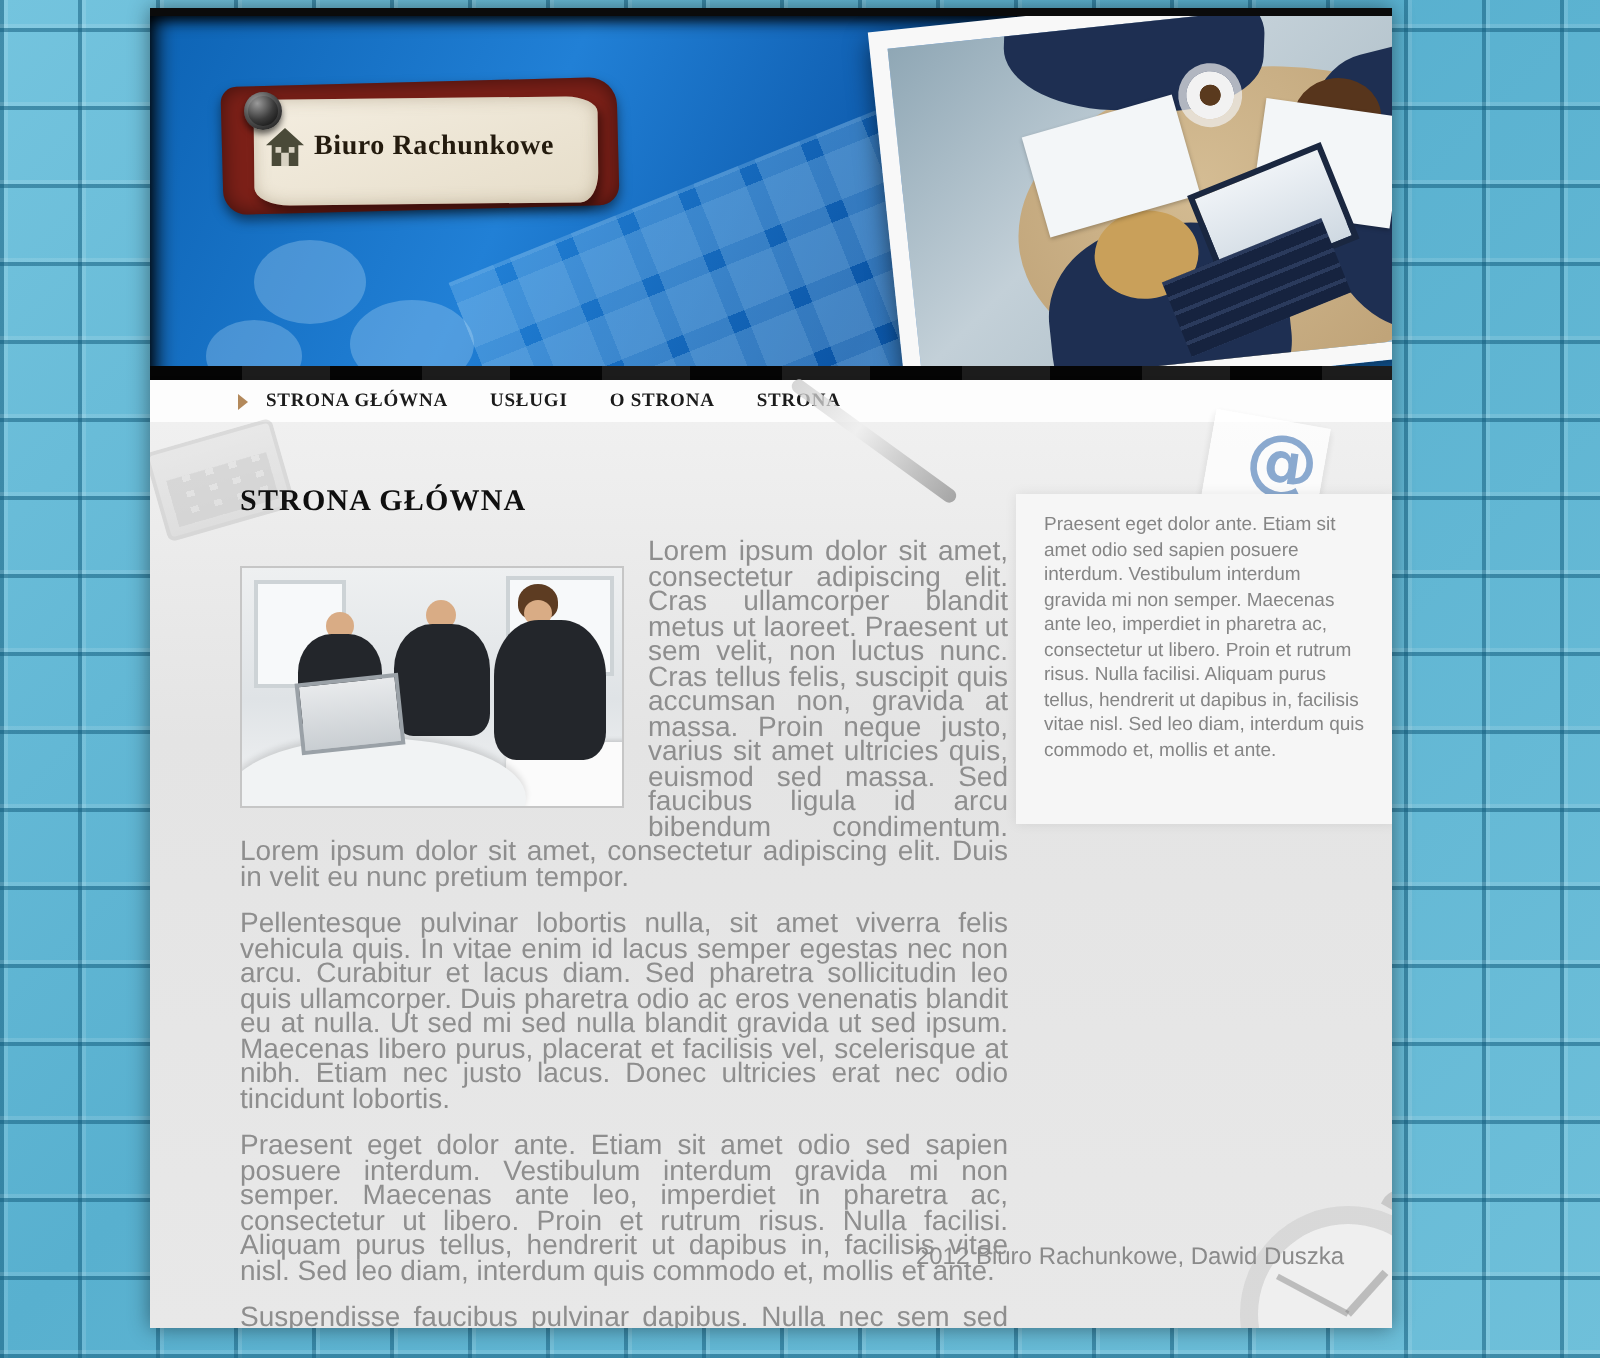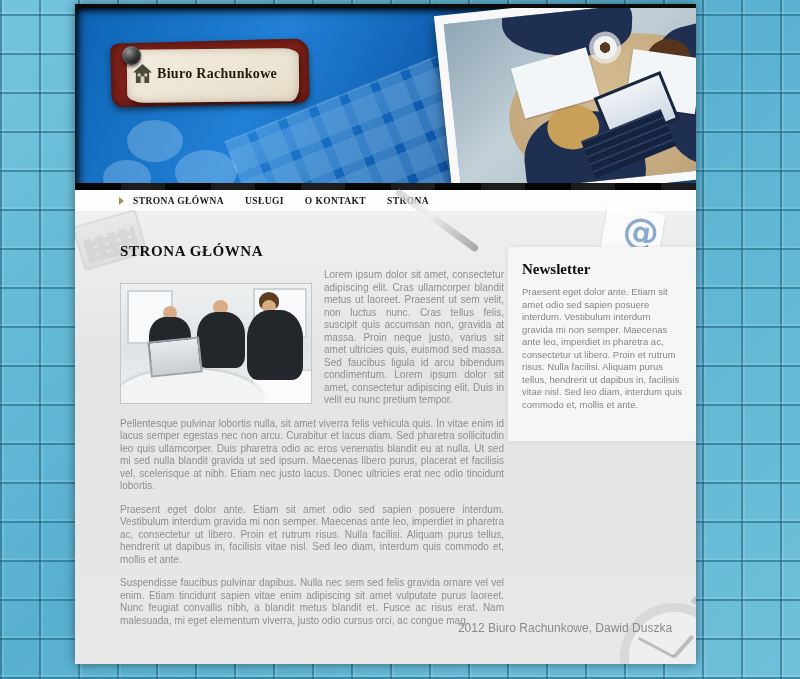--- a/index.html
+++ b/index.html
@@ -141,21 +141,21 @@
   .ai-window { position:absolute; background:#f7f9fa; border:2px solid #cdd3d6; }
   .ai-suit { position:absolute; background:#23262b; border-radius:40% 40% 20% 20%; }
   .ai-head { position:absolute; background:#d9ac85; border-radius:50%; }
   .ai-hair { position:absolute; background:#5d3c22; border-radius:50% 50% 40% 40%; }
   .ai-table { position:absolute; left:-8px; bottom:-26px; width:150px; height:60px; background:#f1f3f4;
     border-radius:50%; box-shadow:0 -2px 3px rgba(0,0,0,.12); }
   .ai-laptop { position:absolute; left:28px; bottom:28px; width:52px; height:36px;
     background:linear-gradient(#e8eaec,#c9ced2); border:2px solid #9aa1a7; transform:rotate(-6deg); }
   .ai-sofa { position:absolute; right:-12px; bottom:-10px; width:70px; height:42px; background:#fbfbfb;
     border-radius:10px; box-shadow:0 -1px 2px rgba(0,0,0,.15); }
-  .article p { font-size:10px; line-height:12.5px; text-align:justify; color:#8e8e8e; margin:0 0 11px; }
+  .article p { font-size:14px; line-height:12.5px; text-align:justify; color:#8e8e8e; margin:0 0 11px; }
 
   
   .sidebar {
     position:absolute; left:433px; top:36px; width:190px;
     background:#f6f6f6; padding:10px 14px 14px;
     box-shadow:0 0 6px rgba(0,0,0,.08);
   }
   .sidebar h2 { font:700 15px "Liberation Serif", serif; color:#0d0d0d; margin:4px 0 8px; }
   .sidebar .sb-text { font-size:9.5px; line-height:12.5px; color:#858585; margin-bottom:16px; }
   .sidebar .sb-line { font-size:9.5px; line-height:12.5px; color:#7d7d7d; }
@@ -204,21 +204,21 @@
         <div class="cup"></div>
       </div>
 
       <div class="header-bar"></div>
     </div>
 
     <div class="nav">
       <span class="nav-bullet"></span>
       <a>STRONA GŁÓWNA</a>
       <a>USŁUGI</a>
-      <a>O KONTAKT</a>
+      <a>O STRONA</a>
       <a>STRONA</a>
     </div>
 
     <div class="content">
 
       <div class="deco-calc"></div>
       <div class="deco-pen"></div>
       <div class="deco-env"></div>
       <div class="deco-at">@</div>
       <div class="deco-clock">
@@ -243,21 +243,20 @@
           <div class="ai-table"></div>
           <div class="ai-laptop"></div>
         </div>
         <p>Lorem ipsum dolor sit amet, consectetur adipiscing elit. Cras ullamcorper blandit metus ut laoreet. Praesent ut sem velit, non luctus nunc. Cras tellus felis, suscipit quis accumsan non, gravida at massa. Proin neque justo, varius sit amet ultricies quis, euismod sed massa. Sed faucibus ligula id arcu bibendum condimentum. Lorem ipsum dolor sit amet, consectetur adipiscing elit. Duis in velit eu nunc pretium tempor.</p>
         <p>Pellentesque pulvinar lobortis nulla, sit amet viverra felis vehicula quis. In vitae enim id lacus semper egestas nec non arcu. Curabitur et lacus diam. Sed pharetra sollicitudin leo quis ullamcorper. Duis pharetra odio ac eros venenatis blandit eu at nulla. Ut sed mi sed nulla blandit gravida ut sed ipsum. Maecenas libero purus, placerat et facilisis vel, scelerisque at nibh. Etiam nec justo lacus. Donec ultricies erat nec odio tincidunt lobortis.</p>
         <p>Praesent eget dolor ante. Etiam sit amet odio sed sapien posuere interdum. Vestibulum interdum gravida mi non semper. Maecenas ante leo, imperdiet in pharetra ac, consectetur ut libero. Proin et rutrum risus. Nulla facilisi. Aliquam purus tellus, hendrerit ut dapibus in, facilisis vitae nisl. Sed leo diam, interdum quis commodo et, mollis et ante.</p>
         <p>Suspendisse faucibus pulvinar dapibus. Nulla nec sem sed felis gravida ornare vel vel enim. Etiam tincidunt sapien vitae enim adipiscing sit amet vulputate purus laoreet. Nunc feugiat convallis nibh, a blandit metus blandit et. Fusce ac risus erat. Nam malesuada, mi eget elementum viverra, justo odio cursus orci, ac congue mag.</p>
       </div>
 
       <div class="sidebar">
-        <h2>Newsletter</h2>
         <div class="sb-text">Praesent eget dolor ante. Etiam sit amet odio sed sapien posuere interdum. Vestibulum interdum gravida mi non semper. Maecenas ante leo, imperdiet in pharetra ac, consectetur ut libero. Proin et rutrum risus. Nulla facilisi. Aliquam purus tellus, hendrerit ut dapibus in, facilisis vitae nisl. Sed leo diam, interdum quis commodo et, mollis et ante.</div>
 
 
       </div>
 
       <div class="footer">2012 Biuro Rachunkowe, Dawid Duszka</div>
     </div>
 
   </div>
 </div>

